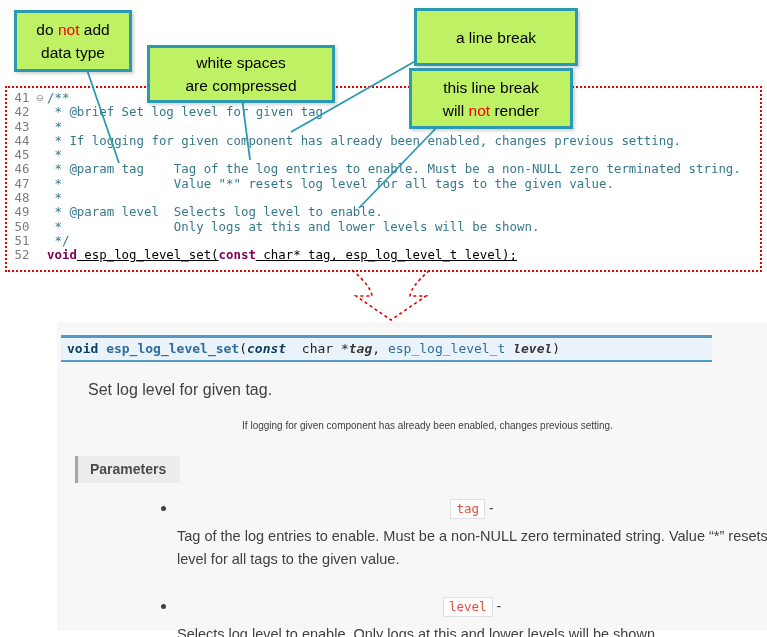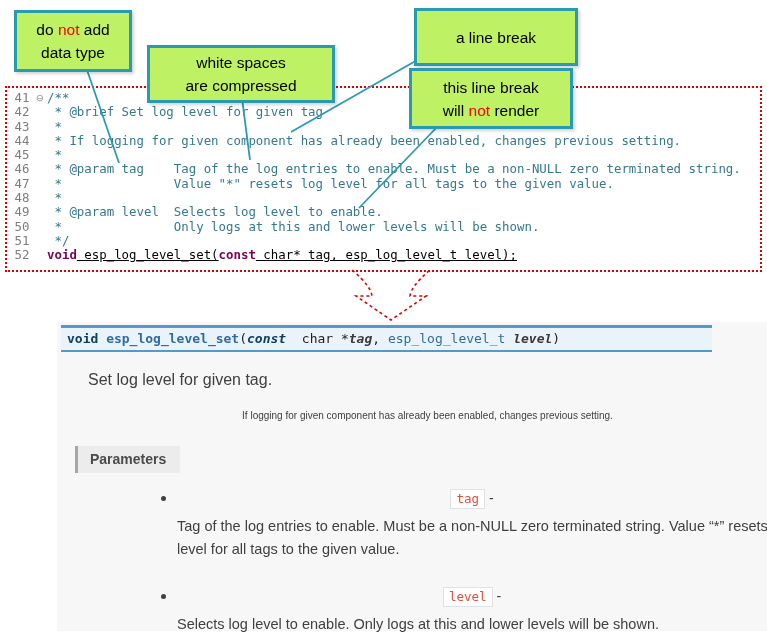--- a/index.html
+++ b/index.html
@@ -29,21 +29,21 @@
   .ctext{white-space:pre;}
   .tok-cm{color:var(--comment,#36798c);}
   .tok-kw{color:var(--keyword,#7f0055);font-weight:bold;}
   .tok-pl{color:#000000;text-decoration:underline;}
   
   .docs{
     position:absolute;left:57px;top:322px;width:710px;height:309px;
     background:var(--doc-bg,#f7f7f7);color:var(--body-text,#404040);z-index:1;
   }
   .signature{
-    margin:3px 55px 0 4px;
+    margin:13px 55px 0 4px;
     background:var(--sig-bg,#ebf3fa);
     border-top:3px solid var(--sig-border,#5499c7);
     border-bottom:2px solid var(--sig-border,#5499c7);
     padding:3px 6px 4px 6px;
     font-family:"DejaVu Sans Mono",monospace;font-size:13px;white-space:pre;
   }
   .sg-kw{font-weight:bold;color:#0d3f66;}
   .sg-kwi{font-weight:bold;font-style:italic;color:#0d3f66;}
   .sg-name{font-weight:bold;color:#2d6da3;}
   .sg-type{color:#2d6da3;}

